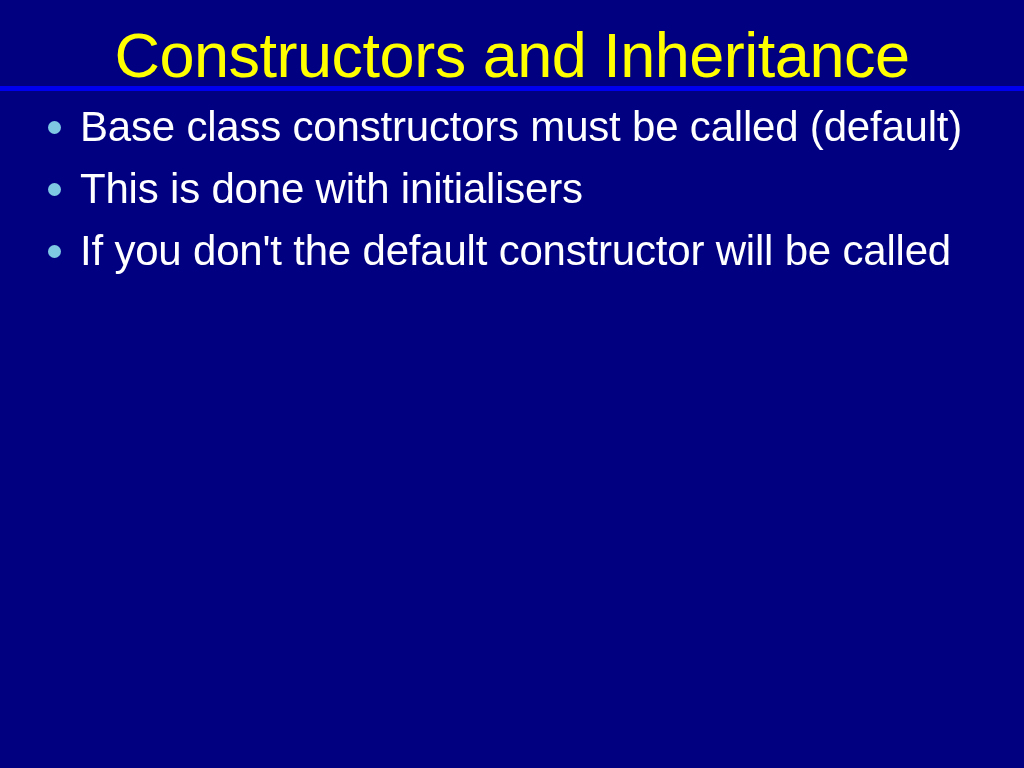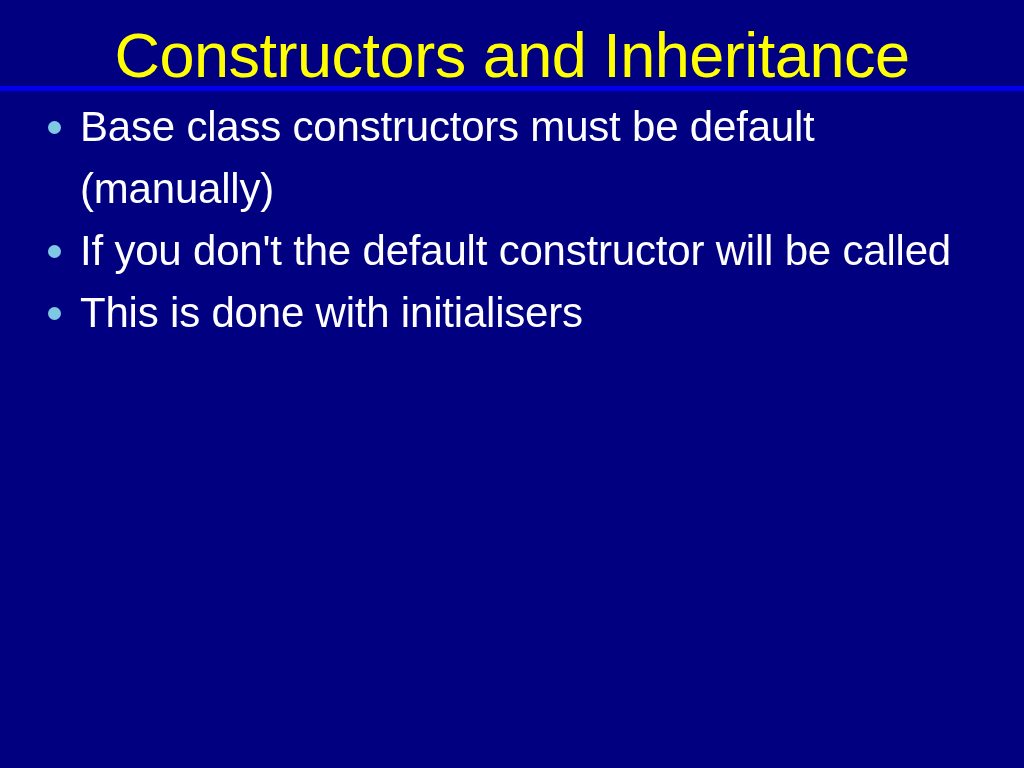--- a/index.html
+++ b/index.html
@@ -80,28 +80,28 @@
 <div class="slide">
 
   <div class="slide-title">Constructors and Inheritance</div>
 
   <div class="title-rule"></div>
 
   <ul class="body-list">
 
     <li class="bullet-item">
       <span class="bullet-marker"></span>
-      <span class="bullet-text">Base class constructors must be default (manually)</span>
+      <span class="bullet-text">Base class constructors must be called (default)</span>
+    </li>
+
+    <li class="bullet-item">
+      <span class="bullet-marker"></span>
+      <span class="bullet-text">This is done with initialisers</span>
     </li>
 
     <li class="bullet-item">
       <span class="bullet-marker"></span>
       <span class="bullet-text">If you don't the default constructor will be called</span>
     </li>
 
-    <li class="bullet-item">
-      <span class="bullet-marker"></span>
-      <span class="bullet-text">This is done with initialisers</span>
-    </li>
-
   </ul>
 
 </div>
 
 </body></html>

